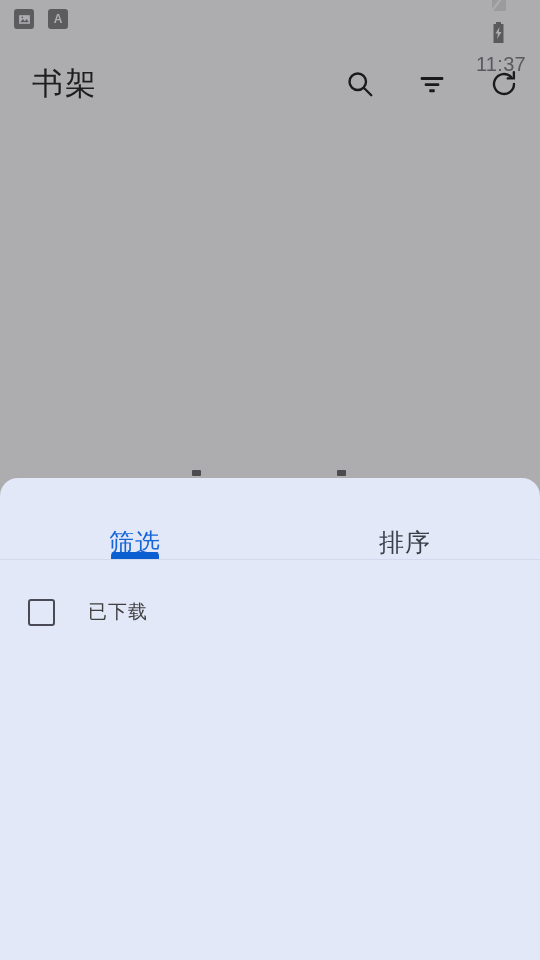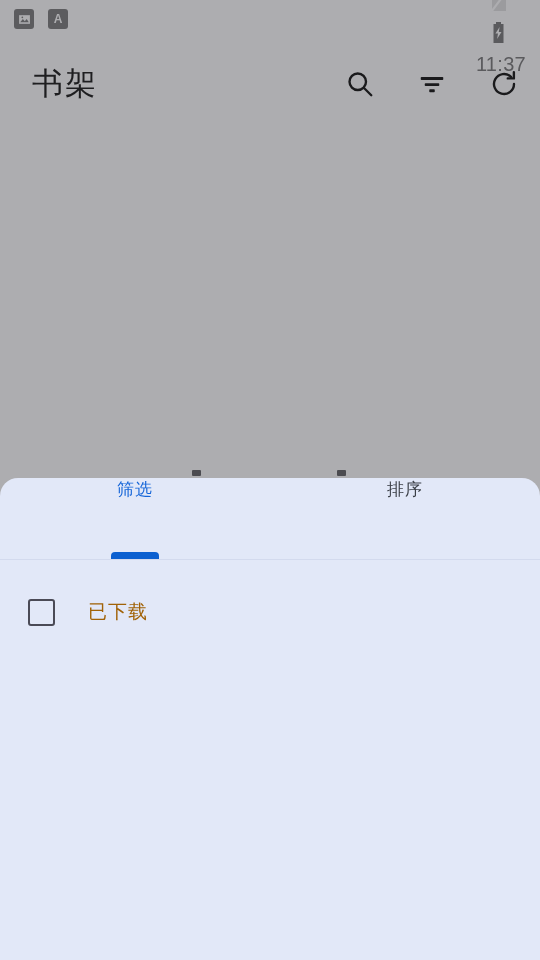--- a/index.html
+++ b/index.html
@@ -75,24 +75,24 @@
     overflow:hidden;
   }
   #tab-bar {
     position:relative;
     height:82px;
     display:flex;
     border-bottom:1px solid #D3DAEE;
   }
   .tab {
     flex:1 1 0;
-    display:flex; align-items:flex-start; justify-content:center;
+    display:flex; align-items:flex-end; justify-content:center;
     position:relative;
     cursor:pointer;
-    font-size:17px;
+    font-size:25px;
     color:#3B3F47;
     letter-spacing:1px;
   }
   .tab.active { color:#1565D8; }
   .tab-indicator {
     position:absolute; bottom:0; left:50%;
     transform:translateX(-50%);
     width:48px; height:7px;
     background:#0B5FD0;
     border-top-left-radius:4px;
@@ -110,21 +110,21 @@
   .checkbox {
     width:27px; height:27px;
     border:2.5px solid #4A4A56;
     border-radius:3px;
     background:transparent;
     flex:0 0 auto;
   }
   .filter-label {
     margin-left:33px;
     font-size:19px;
-    color:#a16207;
+    color:#404040;
     letter-spacing:1px;
   }
 </style>
 </head>
 <body>
 
 <div id="screen">
 
   <div id="status-bar">
     <div id="status-left">

